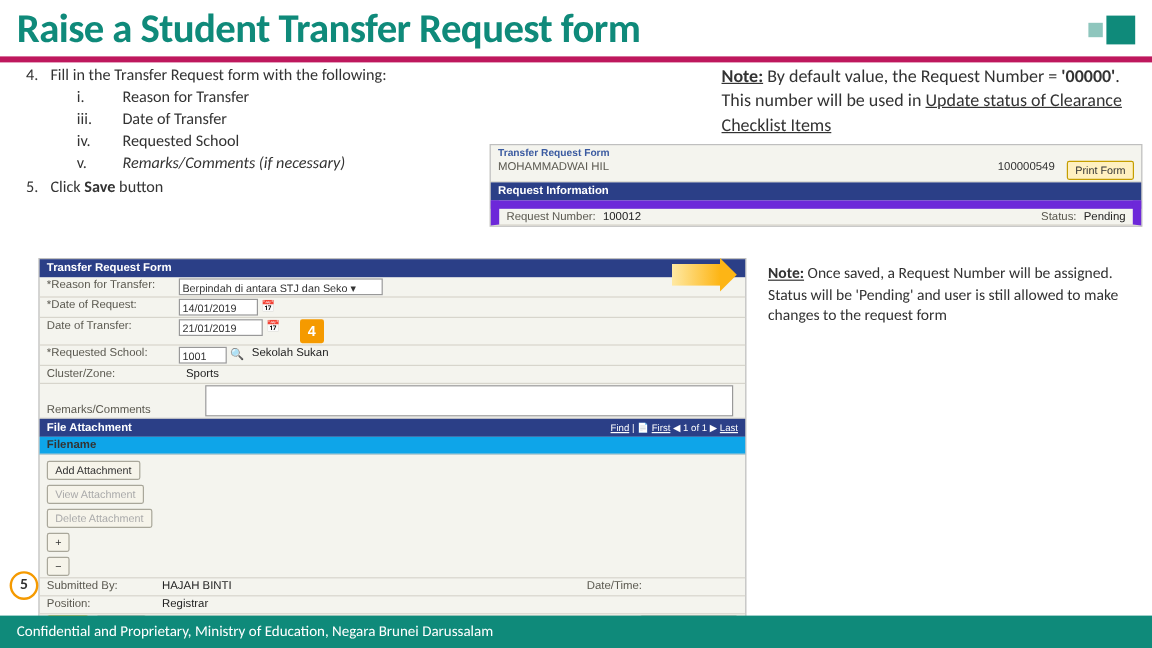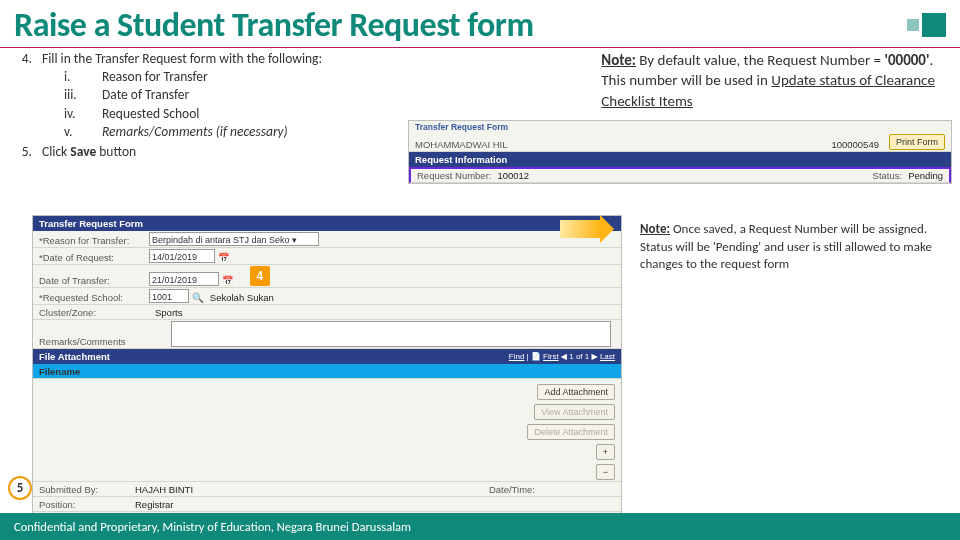--- a/index.html
+++ b/index.html
@@ -1,43 +1,43 @@
 <!DOCTYPE html>
 <html><head>
 <meta charset="utf-8">
 <style>
   * { margin:0; padding:0; box-sizing:border-box; }
   body { width:960px; height:540px; font-family:"Segoe UI","Calibri",Arial,sans-serif; background:#fff; color:#333; position:relative; overflow:hidden;}
-  .title-bar { display:flex; align-items:center; padding:4px 14px 2px 14px; border-bottom:1px solid #be185d;}
+  .title-bar { display:flex; align-items:center; padding:4px 14px 2px 14px; border-bottom:5px solid #be185d;}
   .title-text { font-size:34px; font-weight:600; color:#0f8a7a; letter-spacing:-0.5px;}
   .title-bar .deco { margin-left:auto; display:flex; gap:3px; align-items:center;}
   .deco .sq1 { width:24px; height:24px; background:#0f8a7a;}
   .deco .sq2 { width:12px; height:12px; background:#8ec6bd;}
   .content { display:flex; padding:2px 8px 0 8px;}
   .left-col { flex:1 1 62%; font-size:13.5px; line-height:1.35;}
   .right-col { flex:1 1 38%; font-size:15px; line-height:1.35; padding-left:8px;}
   .step { display:flex; margin-bottom:2px;}
   .step .num { width:34px; text-align:right; padding-right:10px;}
   .step .body { flex:1;}
   .sublist { padding-left:22px;}
   .sublist .row { display:flex;}
   .sublist .row .bullet { width:30px;}
   .sublist .row .lbl { padding-left:8px;}
   .italic { font-style:italic;}
   .bold { font-weight:700;}
   .und { text-decoration:underline;}
   .scr-top { margin-top:4px;}
   .scr { background:#f4f4ee; border:1px solid #bfbfbf; font-size:9.5px; font-family:Arial,Helvetica,sans-serif;}
   .scr .bar-blue { background:#2b3f87; color:#fff; padding:2px 6px; font-weight:600;}
-  .scr .rowline { display:flex; align-items:flex-end; padding:1px 6px; border-bottom:1px solid #d7d5cc; min-height:15px;}
+  .scr .rowline { display:flex; align-items:flex-start; padding:1px 6px; border-bottom:1px solid #d7d5cc; min-height:15px;}
   .scr .rowline .lab { color:#5a584f;}
   .scr .rowline .val { margin-left:6px; color:#222;}
   .scr .btn { background:#f6f4ea; border:1px solid #a9a79a; border-radius:2px; padding:0 6px; font-size:9px; line-height:14px; color:#333;}
   .scr .btn-y { background:#fff0c0; border:1px solid #c59e00;}
-  .highlight-orange { border:2px solid #6d28d9; padding:1px;}
+  .highlight-orange { border:7px solid #6d28d9; padding:1px;}
   .orange-tag { position:absolute; background:#f59a00; color:#fff; font-weight:700; border-radius:2px; width:20px; height:20px; line-height:20px; text-align:center; font-size:12px;}
   .circle-tag { position:absolute; border:2px solid #f59a00; border-radius:50%; width:24px; height:24px; line-height:20px; text-align:center; font-weight:700; color:#333; background:#fff; font-size:13px;}
   .footer { position:absolute; left:0; bottom:0; width:100%; background:#0f8a7a; color:#fff; font-size:12.5px; padding:6px 14px;}
   .arrow-block { position:absolute; width:40px; height:18px; background:#ffd24d; background:linear-gradient(to right,#ffe9a3,#fdb515);}
   .arrow-block::after { content:""; position:absolute; left:100%; top:-5px; border:14px solid transparent; border-left-color:#fdb515;}
   .mini { font-size:8.5px; color:#3a5aa0;}
   .form-field { background:#fff; border:1px solid #999; padding:0 2px; font-size:9px; height:14px; line-height:14px; display:inline-block;}
 </style>
 </head>
 <body>

